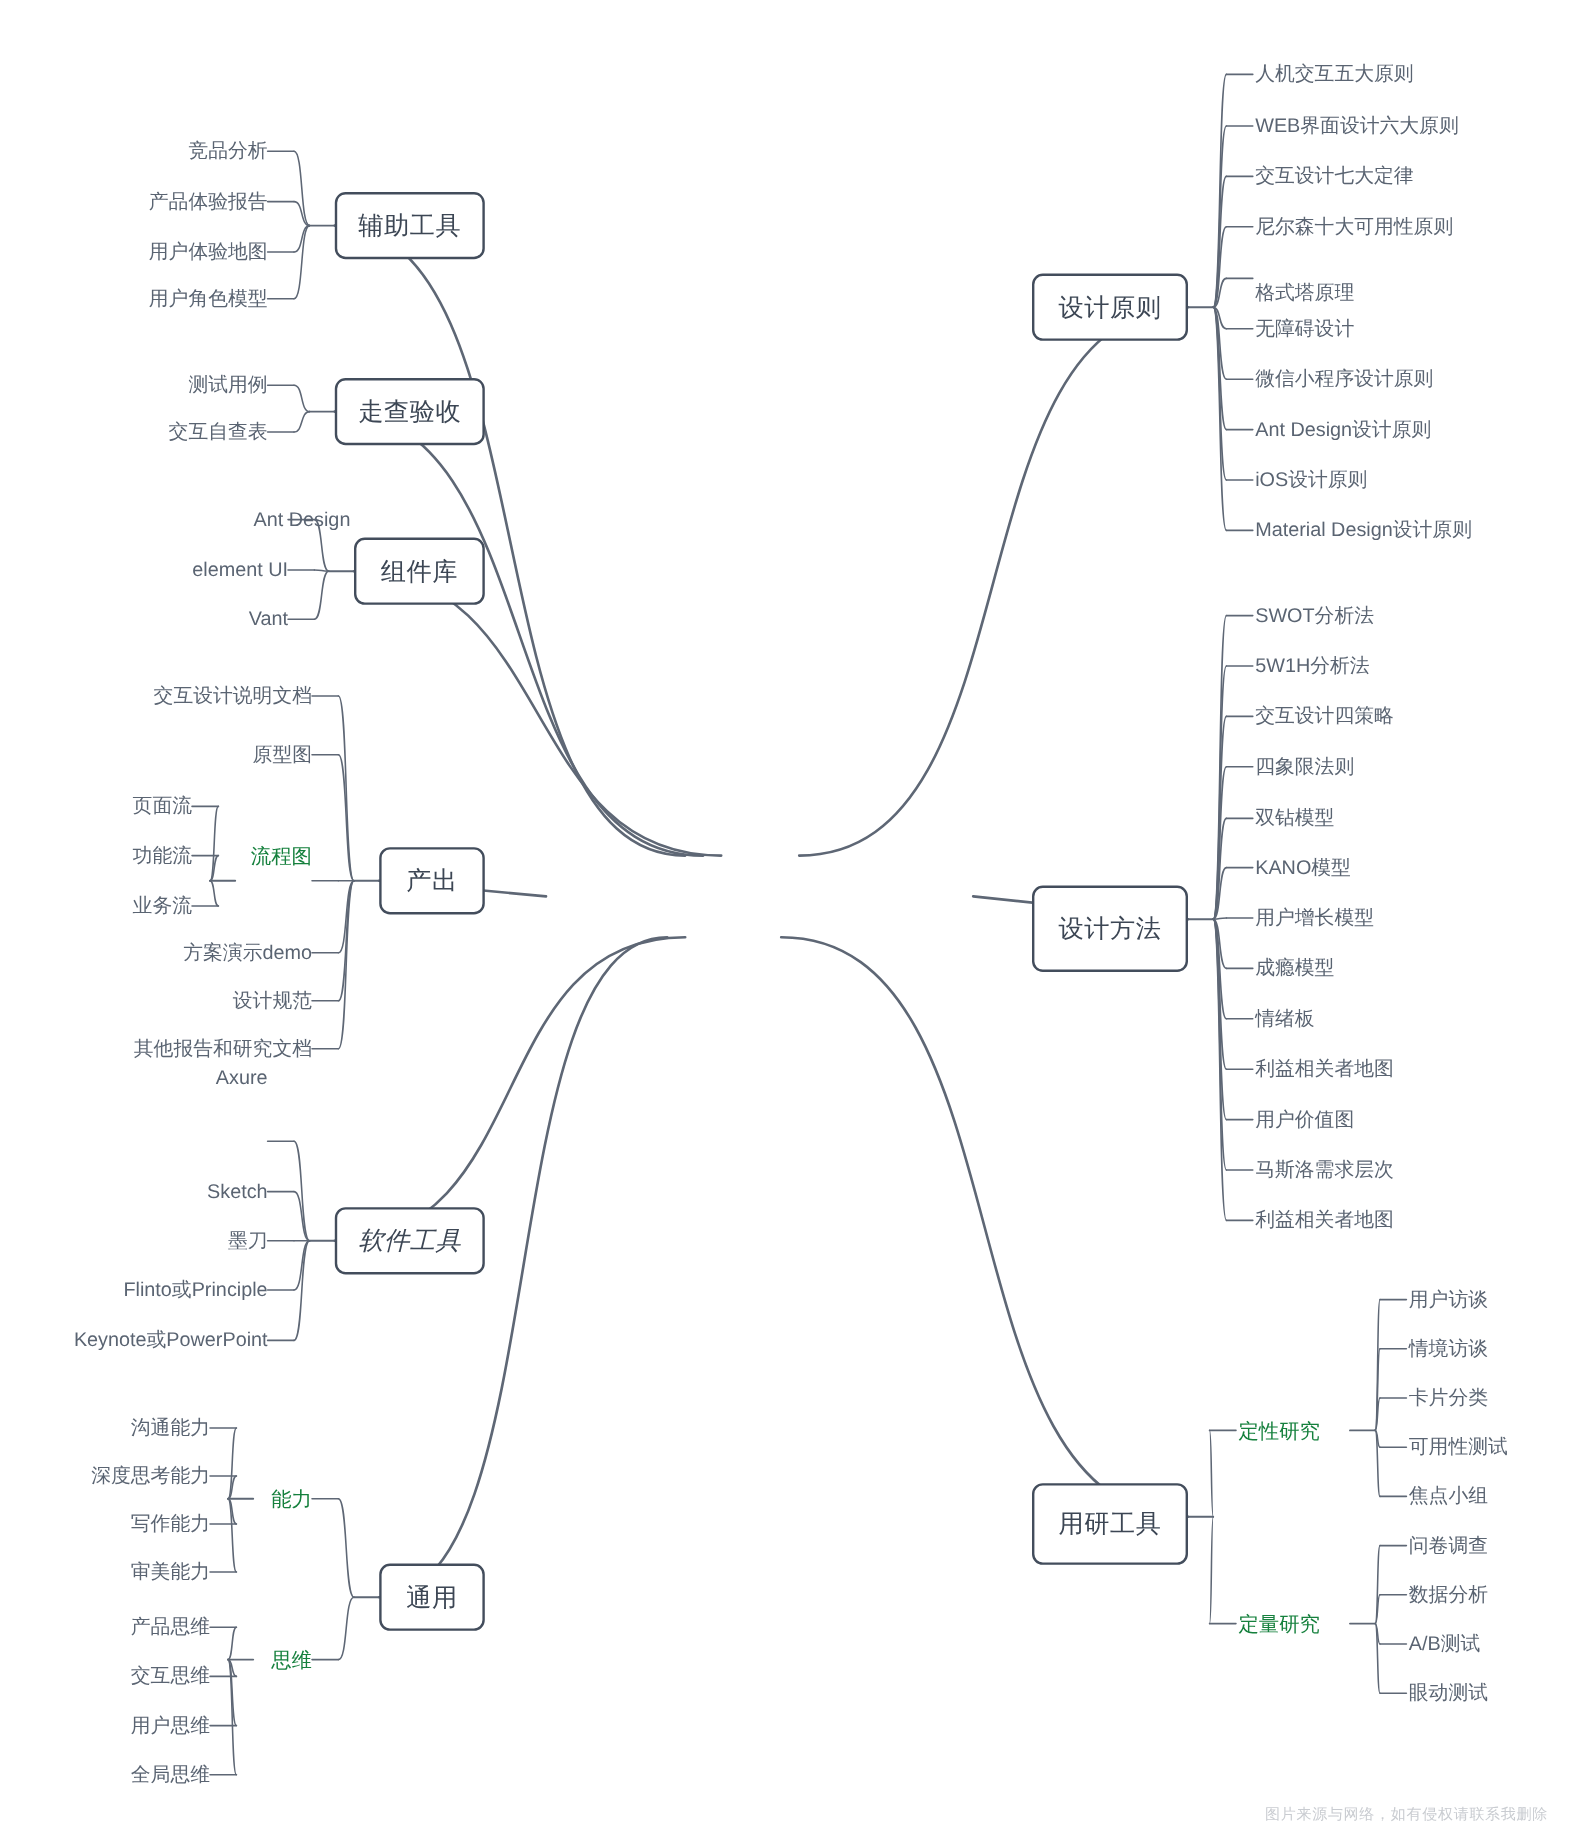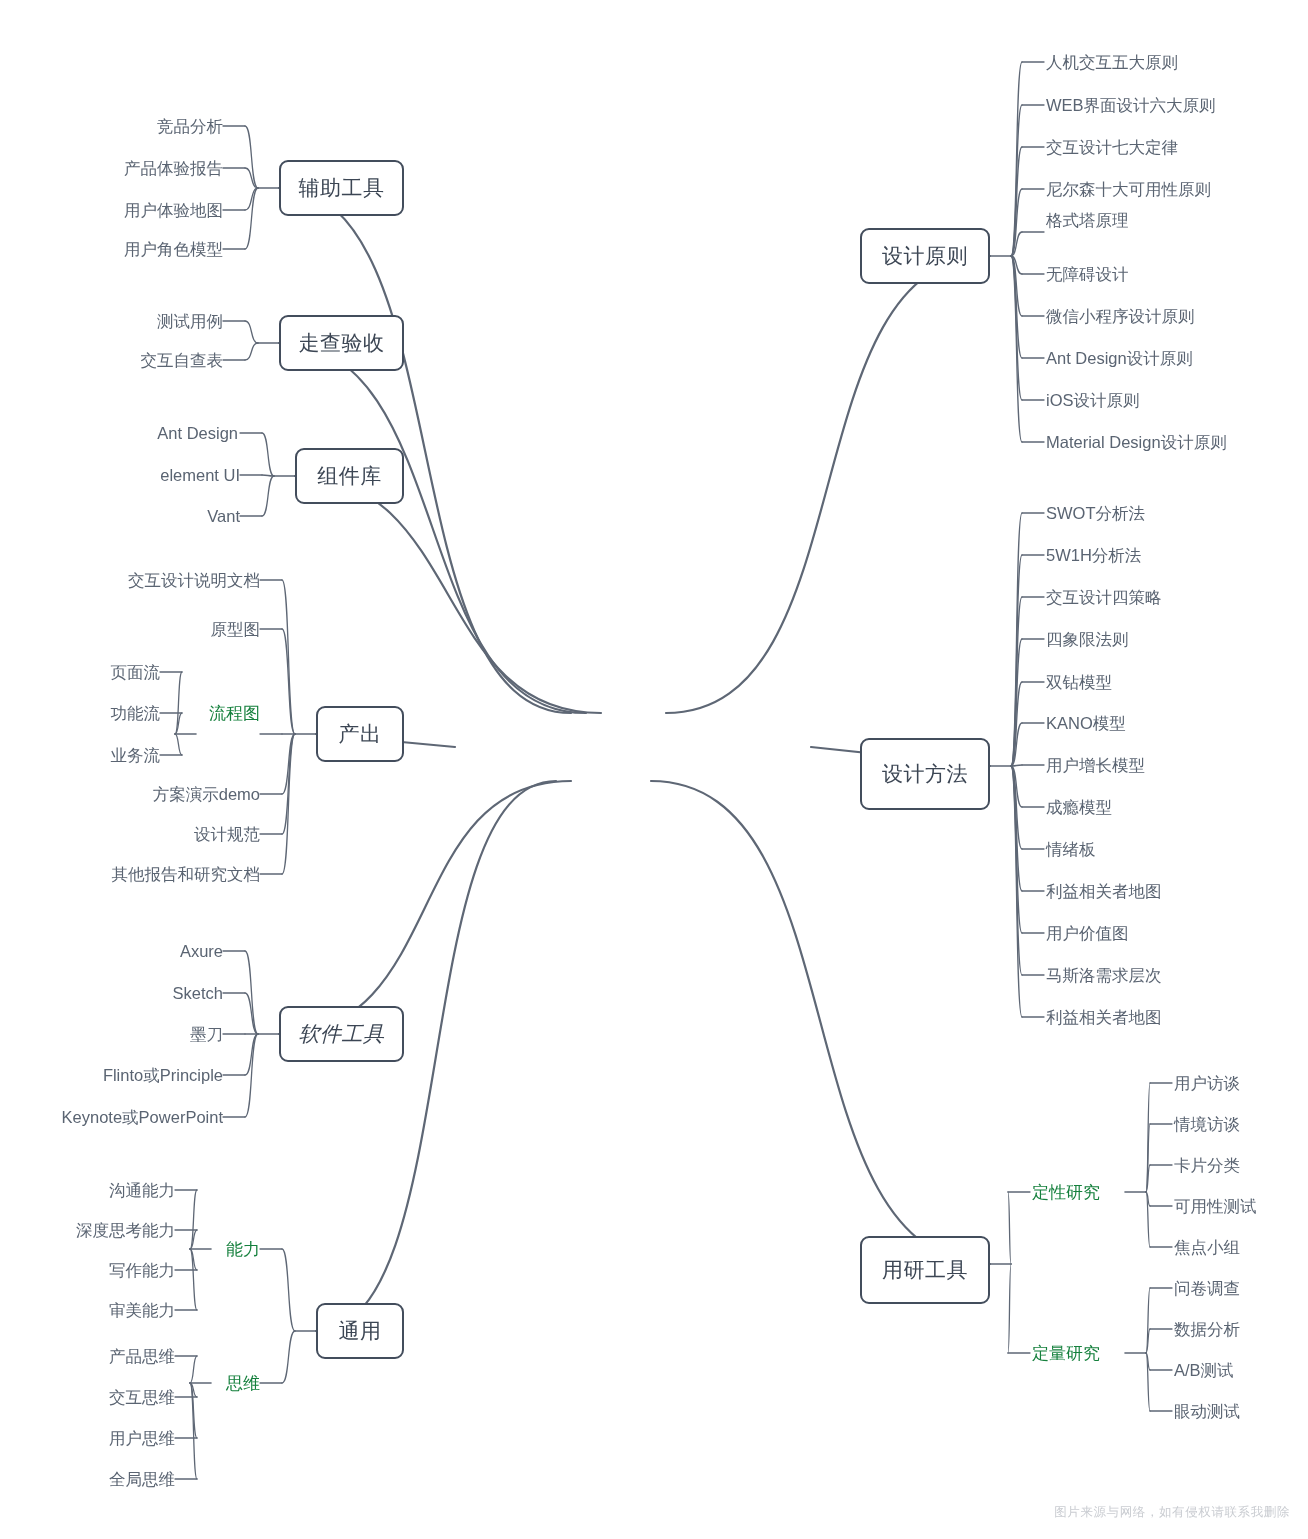--- a/index.html
+++ b/index.html
@@ -277,36 +277,36 @@
   </div>
 
   <div class="leaf l" style="right:1085px; top:118px;">竞品分析</div>
   <div class="leaf l" style="right:1085px; top:160px;">产品体验报告</div>
   <div class="leaf l" style="right:1085px; top:202px;">用户体验地图</div>
   <div class="leaf l" style="right:1085px; top:241px;">用户角色模型</div>
 
   <div class="leaf l" style="right:1085px; top:313px;">测试用例</div>
   <div class="leaf l" style="right:1085px; top:352px;">交互自查表</div>
 
-  <div class="leaf l" style="right:1070px; top:425px;margin-left:32px;">Ant Design</div>
+  <div class="leaf l" style="right:1016px; top:425px;margin-left:32px;">Ant Design</div>
   <div class="leaf l" style="right:1068px; top:467px;">element UI</div>
   <div class="leaf l" style="right:1068px; top:508px;">Vant</div>
 
   <div class="leaf l" style="right:1048px; top:572px;">交互设计说明文档</div>
   <div class="leaf l" style="right:1048px; top:621px;">原型图</div>
   <div class="sub l" style="right:1048px; top:705px;">流程图</div>
   <div class="leaf l" style="right:1048px; top:786px;">方案演示demo</div>
   <div class="leaf l" style="right:1048px; top:826px;">设计规范</div>
   <div class="leaf l" style="right:1048px; top:866px;">其他报告和研究文档</div>
 
   <div class="leaf l" style="right:1148px; top:664px;">页面流</div>
   <div class="leaf l" style="right:1148px; top:705px;">功能流</div>
   <div class="leaf l" style="right:1148px; top:747px;">业务流</div>
 
-  <div class="leaf l" style="right:1085px; top:943px;">Axure</div>
+  <div class="leaf l" style="right:1085px; top:890px;">Axure</div>
   <div class="leaf l" style="right:1085px; top:985px;">Sketch</div>
   <div class="leaf l" style="right:1085px; top:1026px;">墨刀</div>
   <div class="leaf l" style="right:1085px; top:1067px;">Flinto或Principle</div>
   <div class="leaf l" style="right:1085px; top:1109px;margin-left:17px;">Keynote或PowerPoint</div>
 
   <div class="sub l" style="right:1048px; top:1241px;">能力</div>
   <div class="sub l" style="right:1048px; top:1375px;">思维</div>
 
   <div class="leaf l" style="right:1133px; top:1182px;">沟通能力</div>
   <div class="leaf l" style="right:1133px; top:1222px;">深度思考能力</div>
@@ -315,21 +315,21 @@
 
   <div class="leaf l" style="right:1133px; top:1348px;">产品思维</div>
   <div class="leaf l" style="right:1133px; top:1389px;">交互思维</div>
   <div class="leaf l" style="right:1133px; top:1430px;">用户思维</div>
   <div class="leaf l" style="right:1133px; top:1471px;">全局思维</div>
 
   <div class="leaf r" style="left:1046px; top:54px;">人机交互五大原则</div>
   <div class="leaf r" style="left:1046px; top:97px;">WEB界面设计六大原则</div>
   <div class="leaf r" style="left:1046px; top:139px;">交互设计七大定律</div>
   <div class="leaf r" style="left:1046px; top:181px;">尼尔森十大可用性原则</div>
-  <div class="leaf r" style="left:1046px; top:212px;">格式塔原理</div>
+  <div class="leaf r" style="left:1046px; top:236px;">格式塔原理</div>
   <div class="leaf r" style="left:1046px; top:266px;">无障碍设计</div>
   <div class="leaf r" style="left:1046px; top:308px;">微信小程序设计原则</div>
   <div class="leaf r" style="left:1046px; top:350px;">Ant Design设计原则</div>
   <div class="leaf r" style="left:1046px; top:392px;">iOS设计原则</div>
   <div class="leaf r" style="left:1046px; top:434px;">Material Design设计原则</div>
 
   <div class="leaf r" style="left:1046px; top:505px;">SWOT分析法</div>
   <div class="leaf r" style="left:1046px; top:547px;">5W1H分析法</div>
   <div class="leaf r" style="left:1046px; top:589px;">交互设计四策略</div>
   <div class="leaf r" style="left:1046px; top:631px;">四象限法则</div>

